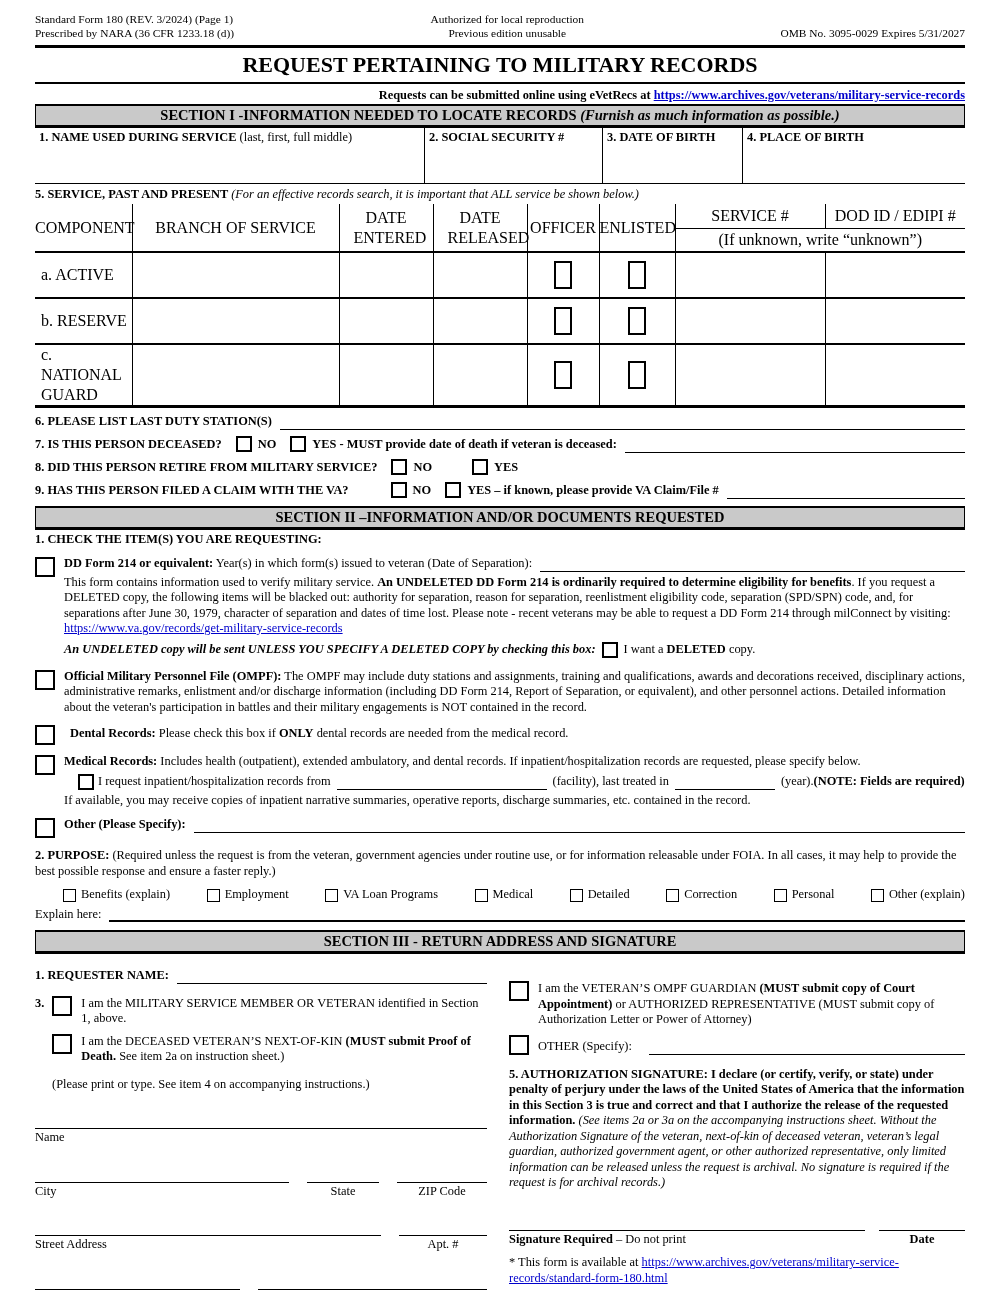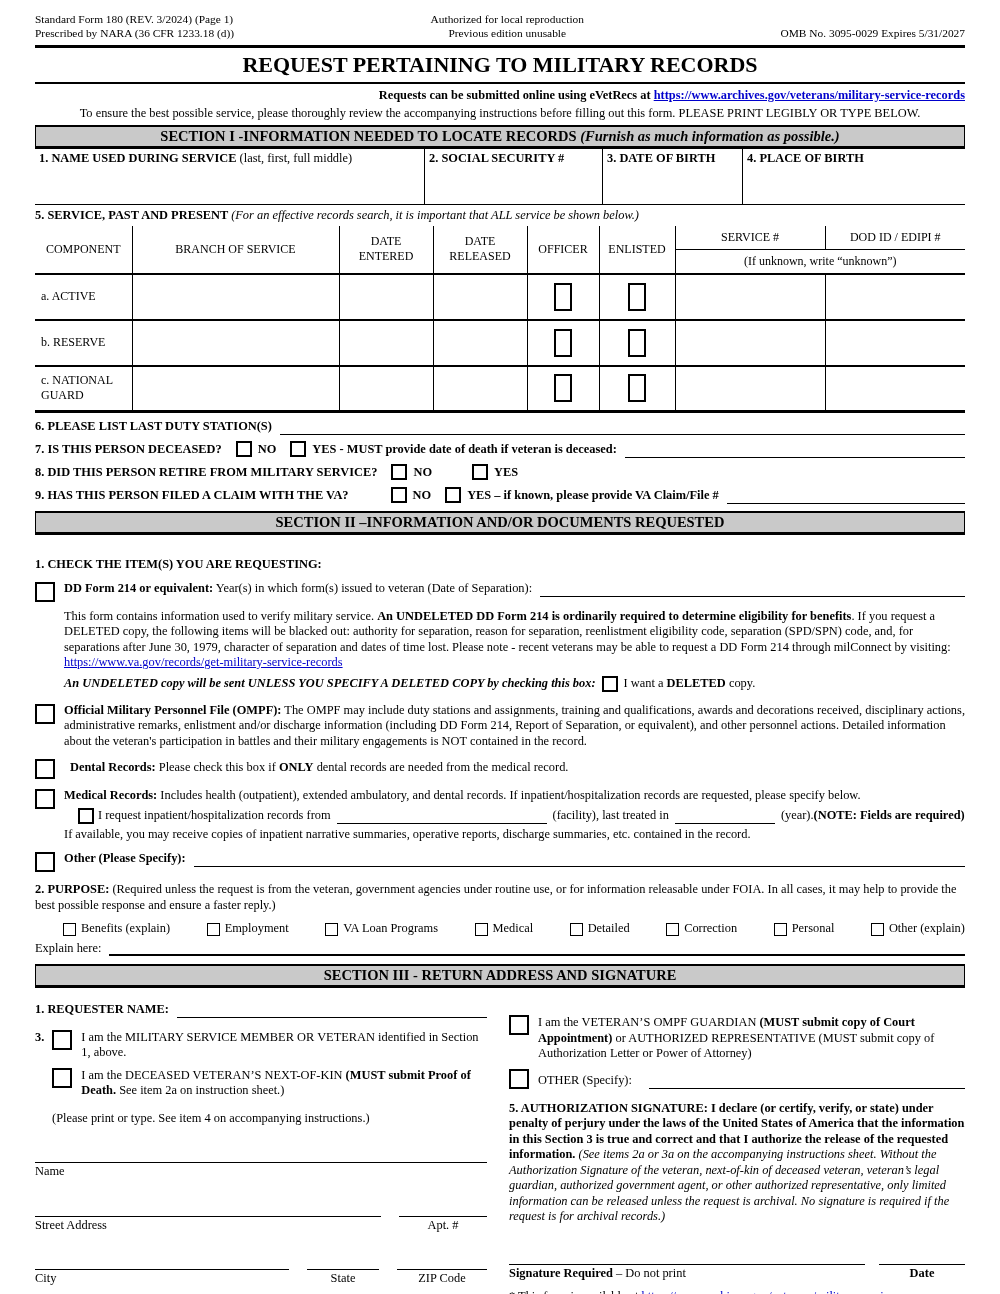--- a/index.html
+++ b/index.html
@@ -25,21 +25,21 @@
   .bar {
     background: #c9c9c9; border: 1px solid #000; border-top-width: 2px; border-bottom-width: 3px;
     text-align: center; font-weight: bold; font-size: 14.5px; padding: 0 0 1px 0;
   }
   
   .fields { display: flex; border-bottom: 1px solid #000; }
   .fcell { border-right: 1px solid #000; padding: 2px 4px; height: 55px; }
   .fcell:last-child { border-right: none; }
   .f1 { width: 390px; } .f2 { width: 178px; } .f3 { width: 140px; } .f4 { width: 222px; }
   .item5-line { padding: 3px 0 2px 0; }
-  table.svc { width: 100%; border-collapse: collapse; font-size: 12px; table-layout: fixed; }
+  table.svc { width: 100%; border-collapse: collapse; font-size: 16px; table-layout: fixed; }
   table.svc th, table.svc td { border: 1px solid #000; text-align: center; vertical-align: middle; font-weight: normal; }
   table.svc tr:first-child th { border-top: none; }
   table.svc th:first-child, table.svc td:first-child { border-left: none; }
   table.svc th:last-child, table.svc td:last-child { border-right: none; }
   table.svc .hrow th { height: 24px; }
   table.svc .drow td { height: 46px; border-top: 2px solid #000; }
   table.svc .drow:last-child td { border-bottom: 3px solid #000; }
   table.svc .comp-cell { text-align: left; padding-left: 6px; }
   .cb { display: inline-block; width: 16px; height: 16px; border: 2px solid #000; background: #fff; vertical-align: middle; flex: none; }
   .cb-sm { width: 13px; height: 13px; border-width: 1.5px; }
@@ -87,21 +87,20 @@
     <div class="tiny right">OMB No. 3095-0029 Expires 5/31/2027</div>
   </div>
 
   <div class="hr3"></div>
   <div class="form-title">REQUEST PERTAINING TO MILITARY RECORDS</div>
   <div class="hr2"></div>
 
   <div class="online-line">
     <span>Requests can be submitted online using eVetRecs at </span><a class="lnk b" href="#">https://www.archives.gov/veterans/military-service-records</a>
   </div>
-  <div class="instr-line">To ensure the best possible service, please thoroughly review the accompanying instructions before filling out this form.  PLEASE PRINT LEGIBLY OR TYPE BELOW.</div>
 
   <div class="bar">
     <span>SECTION I -INFORMATION NEEDED TO LOCATE RECORDS </span><span class="i">(Furnish as much information as possible.)</span>
   </div>
 
   <div class="fields">
     <div class="fcell f1"><span class="b">1.  NAME USED DURING SERVICE</span><span> (last, first, full middle)</span></div>
     <div class="fcell f2 b">2.  SOCIAL SECURITY #</div>
     <div class="fcell f3 b">3.  DATE OF BIRTH</div>
     <div class="fcell f4 b">4.  PLACE OF BIRTH</div>
@@ -197,30 +196,30 @@
     <span>NO</span>
     <span class="cb"></span>
     <span>YES – if known, please provide VA Claim/File #</span>
     <span class="wl"></span>
   </div>
 
   <div class="bar">
     <span>SECTION II –INFORMATION AND/OR DOCUMENTS REQUESTED</span>
   </div>
 
-  <div class="b" style="margin-top:22px">1.  CHECK THE ITEM(S) YOU ARE REQUESTING:</div>
+  <div class="b" style="margin-top:2px">1.  CHECK THE ITEM(S) YOU ARE REQUESTING:</div>
 
   <div class="req-item">
     <span class="cb cb-lg"></span>
     <div style="flex:1">
       <div style="display:flex; align-items:flex-end">
         <span><span class="b">DD Form 214 or equivalent:</span><span>  Year(s) in which form(s) issued to veteran (Date of Separation):</span></span>
         <span class="wl"></span>
       </div>
-      <div style="margin-top:12px">
+      <div style="margin-top:3px">
         <span>This form contains information used to verify military service.  </span><span class="b">An UNDELETED DD Form 214 is ordinarily required to determine eligibility for benefits</span><span>.  If you request a DELETED copy, the following items will be blacked out:  authority for separation, reason for separation, reenlistment eligibility code, separation (SPD/SPN) code, and, for separations after June 30, 1979, character of separation and dates of time lost.  Please note - recent veterans may be able to request a DD Form 214 through milConnect by visiting:  </span><a class="lnk" href="#">https://www.va.gov/records/get-military-service-records</a>
       </div>
       <div class="deleted-line" style="margin-left:0">
         <span class="b i">An UNDELETED copy will be sent UNLESS YOU SPECIFY A DELETED COPY by checking this box:</span>
         <span class="cb"></span>
         <span><span>I want a </span><span class="b">DELETED</span><span> copy.</span></span>
       </div>
     </div>
   </div>
 
@@ -336,39 +335,39 @@
       </div>
 
       <div class="addr-block">
         <div>
           <div class="a-line"></div>
           <div class="a-lbl">Name</div>
         </div>
         <div class="a-row" style="margin-top:10px">
           <div style="flex:1">
             <div class="a-line"></div>
-            <div class="a-lbl">Street Address</div>
-          </div>
-          <div style="width:88px">
-            <div class="a-line"></div>
-            <div class="a-lbl center">Apt. #</div>
+            <div class="a-lbl">City</div>
+          </div>
+          <div style="width:72px">
+            <div class="a-line"></div>
+            <div class="a-lbl center">State</div>
+          </div>
+          <div style="width:90px">
+            <div class="a-line"></div>
+            <div class="a-lbl center">ZIP Code</div>
           </div>
         </div>
         <div class="a-row" style="margin-top:10px">
           <div style="flex:1">
             <div class="a-line"></div>
-            <div class="a-lbl">City</div>
-          </div>
-          <div style="width:72px">
-            <div class="a-line"></div>
-            <div class="a-lbl center">State</div>
-          </div>
-          <div style="width:90px">
-            <div class="a-line"></div>
-            <div class="a-lbl center">ZIP Code</div>
+            <div class="a-lbl">Street Address</div>
+          </div>
+          <div style="width:88px">
+            <div class="a-line"></div>
+            <div class="a-lbl center">Apt. #</div>
           </div>
         </div>
         <div class="a-row" style="margin-top:10px">
           <div style="width:205px">
             <div class="a-line"></div>
 
           </div>
           <div style="flex:1">
             <div class="a-line"></div>
 

